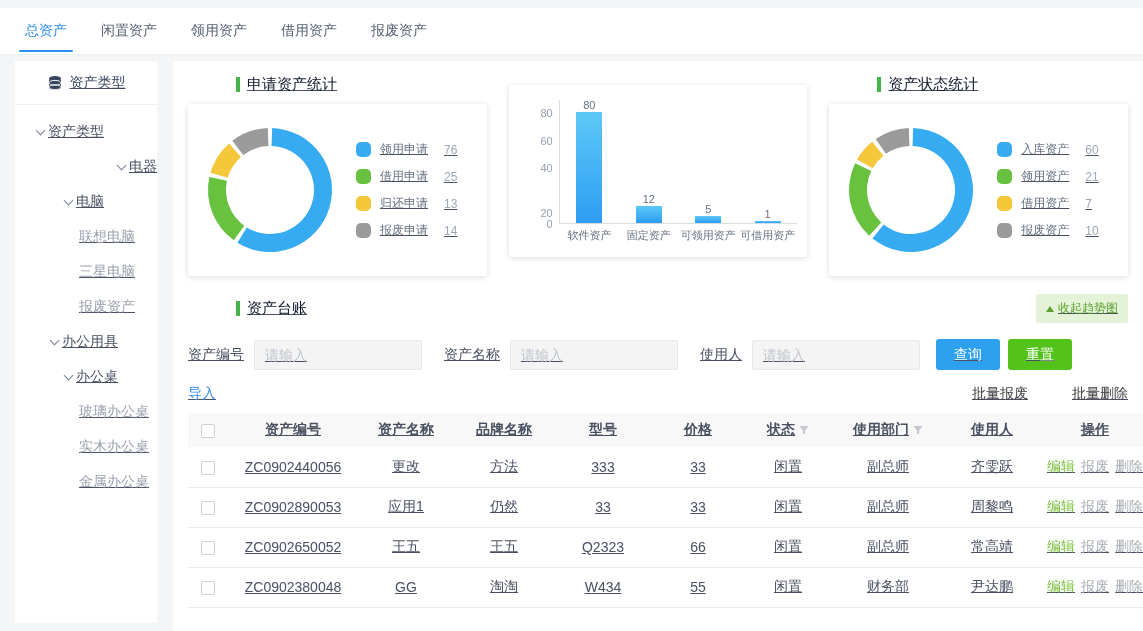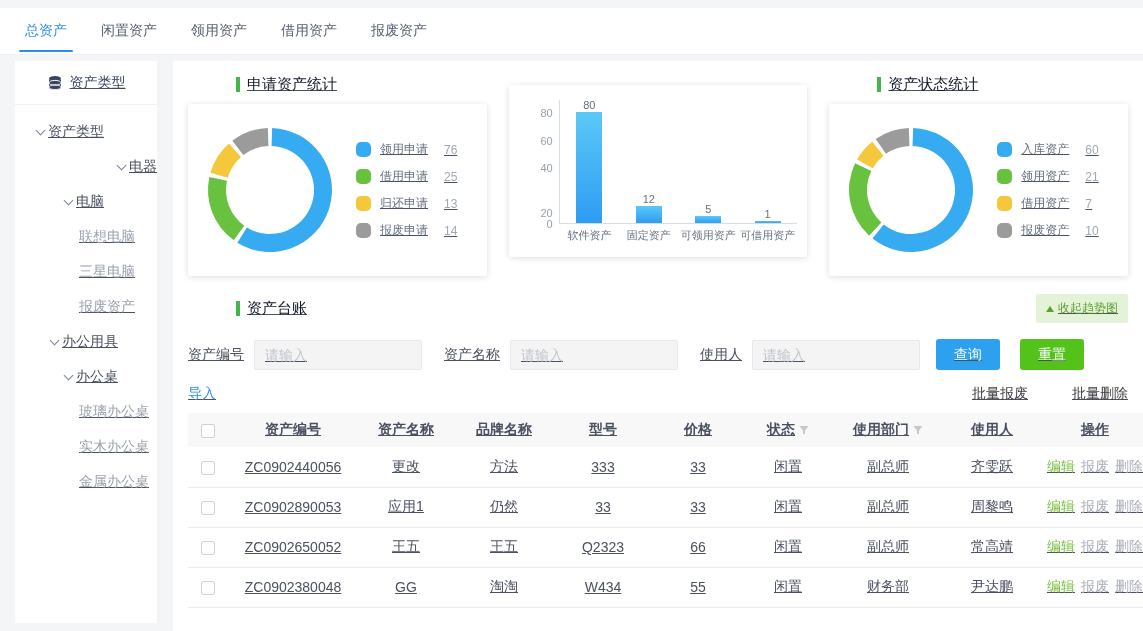--- a/index.html
+++ b/index.html
@@ -66,21 +66,21 @@
   .search-row { display:flex; align-items:center; margin-top:16px; }
   .field { display:flex; align-items:center; margin-right:22px; }
   .field label { font-size:14px; color:#495060; margin-right:10px; white-space:nowrap; }
   .field input { width:168px; height:30px; background:#f4f4f5; border:1px solid #e6e8eb;
          border-radius:2px; padding-left:10px; font-size:14px; color:#495060;
          font-family:inherit; outline:none; }
   .field input::placeholder { color:#bfc4cc; }
   .btn { width:64px; height:31px; border:none; border-radius:3px; color:#fff;
          font-size:14px; cursor:pointer; font-family:inherit; }
   .btn-query { background:#2ea0f0; margin-left:-6px; }
-  .btn-reset { background:#53c31b; margin-left:20px; }
+  .btn-reset { background:#53c31b; margin-left:8px; }
   .links-row { display:flex; align-items:center; margin-top:15px; font-size:14px; }
   .link-import { color:#2d8cf0; cursor:pointer; }
   .links-spacer { flex:1; }
   .link-danger { color:#404040; cursor:pointer; margin-left:44px; }
   
   table { width:100%; border-collapse:collapse; table-layout:fixed;
          margin-top:10px; font-size:14px; }
   thead th { background:#f8f8f9; height:34px; font-weight:700; color:#495060;
          text-align:center; white-space:nowrap; }
   tbody td { height:40px; border-bottom:1px solid #e8eaec; text-align:center;

